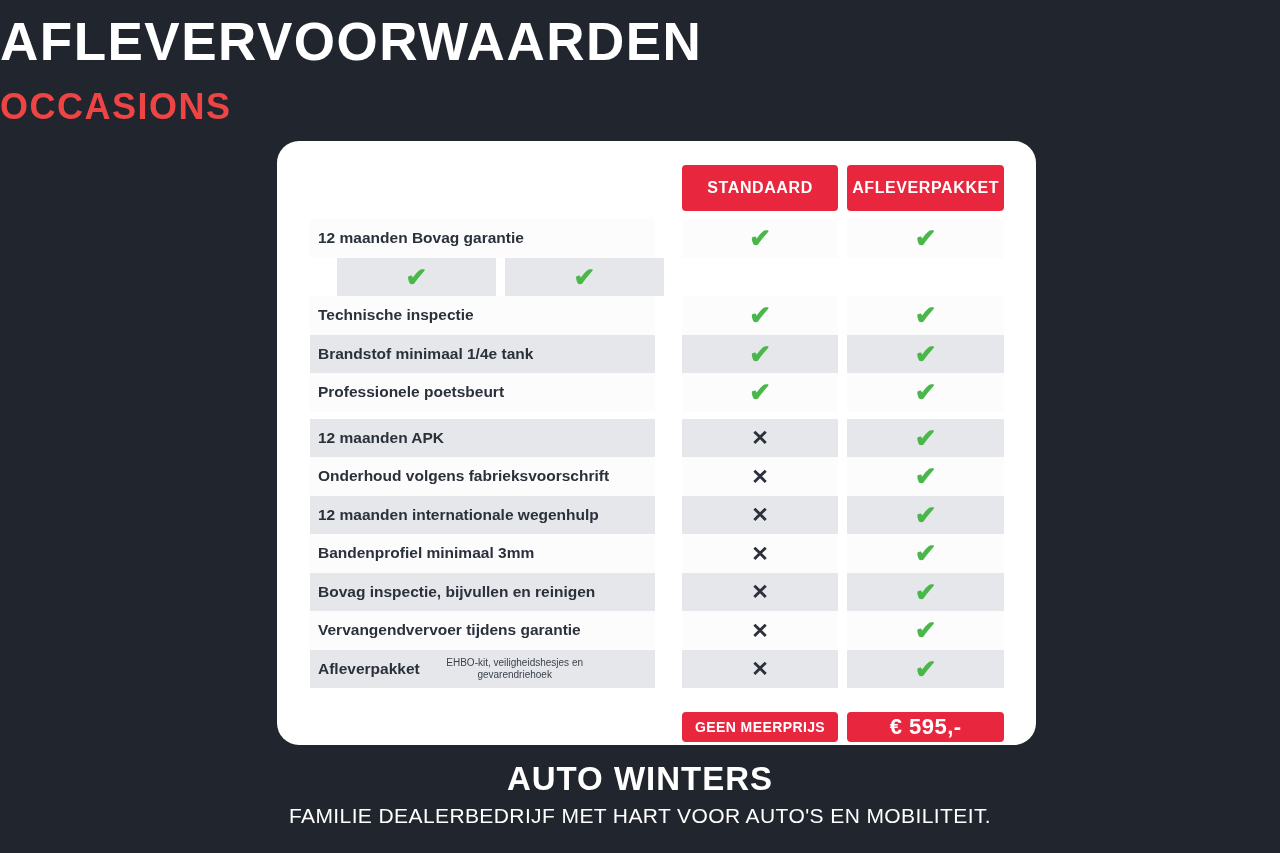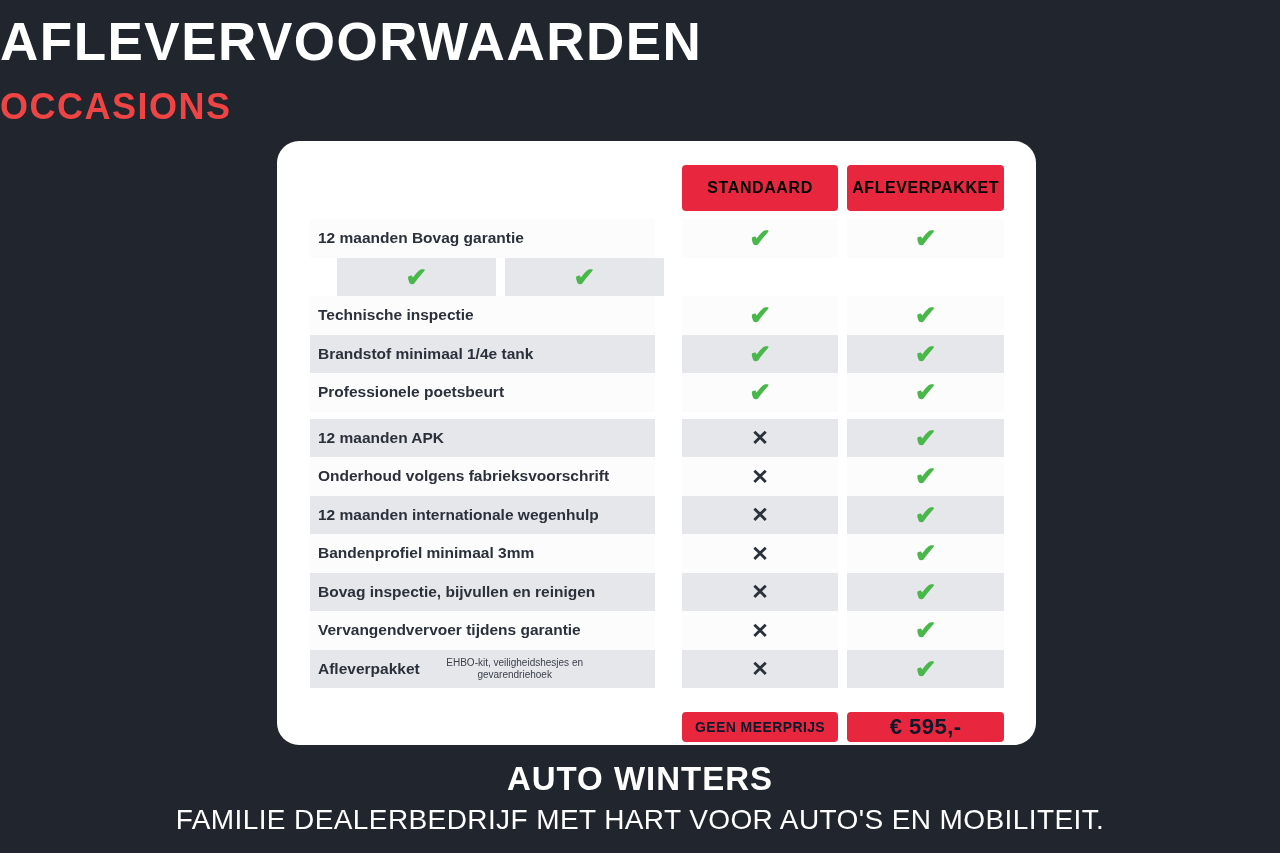--- a/index.html
+++ b/index.html
@@ -62,21 +62,21 @@
     margin-bottom: 8px;
   }
   .th-spacer { width: 350px; }
   .th {
     width: 159px;
     margin-left: 9px;
     border-radius: 4px;
     display: flex;
     align-items: center;
     justify-content: center;
-    color: #000000;
+    color: #ffffff;
     font-size: 16px;
     font-weight: bold;
     letter-spacing: 0.6px;
     background: #e8273f;
   }
   .th.first { margin-left: 27px; }
 
   .row {
     display: flex;
     align-items: stretch;
@@ -136,21 +136,21 @@
   }
   .tf-spacer { width: 350px; }
   .tf {
     width: 159px;
     margin-left: 9px;
     border-radius: 4px;
     display: flex;
     align-items: center;
     justify-content: center;
     background: #e8273f;
-    color: #0f172a;
+    color: #ffffff;
     font-weight: bold;
     letter-spacing: 0.4px;
     margin-top: 16px;
   }
   .tf.first { margin-left: 27px; font-size: 14px; }
   .tf.price { font-size: 22px; letter-spacing: 0.5px; }
 
   
   .footer {
     position: absolute;
@@ -161,21 +161,21 @@
   }
   .brand {
     color: #ffffff;
     font-size: 33px;
     letter-spacing: 1px;
   }
   .brand b { font-weight: bold; }
   .brand .light { font-weight: bold; }
   .tagline {
     color: #ffffff;
-    font-size: 28px;
+    font-size: 21px;
     letter-spacing: 0.4px;
     margin-top: 6px;
   }
 </style>
 </head>
 <body>
 
 <div class="page">
 
   <div class="header">

